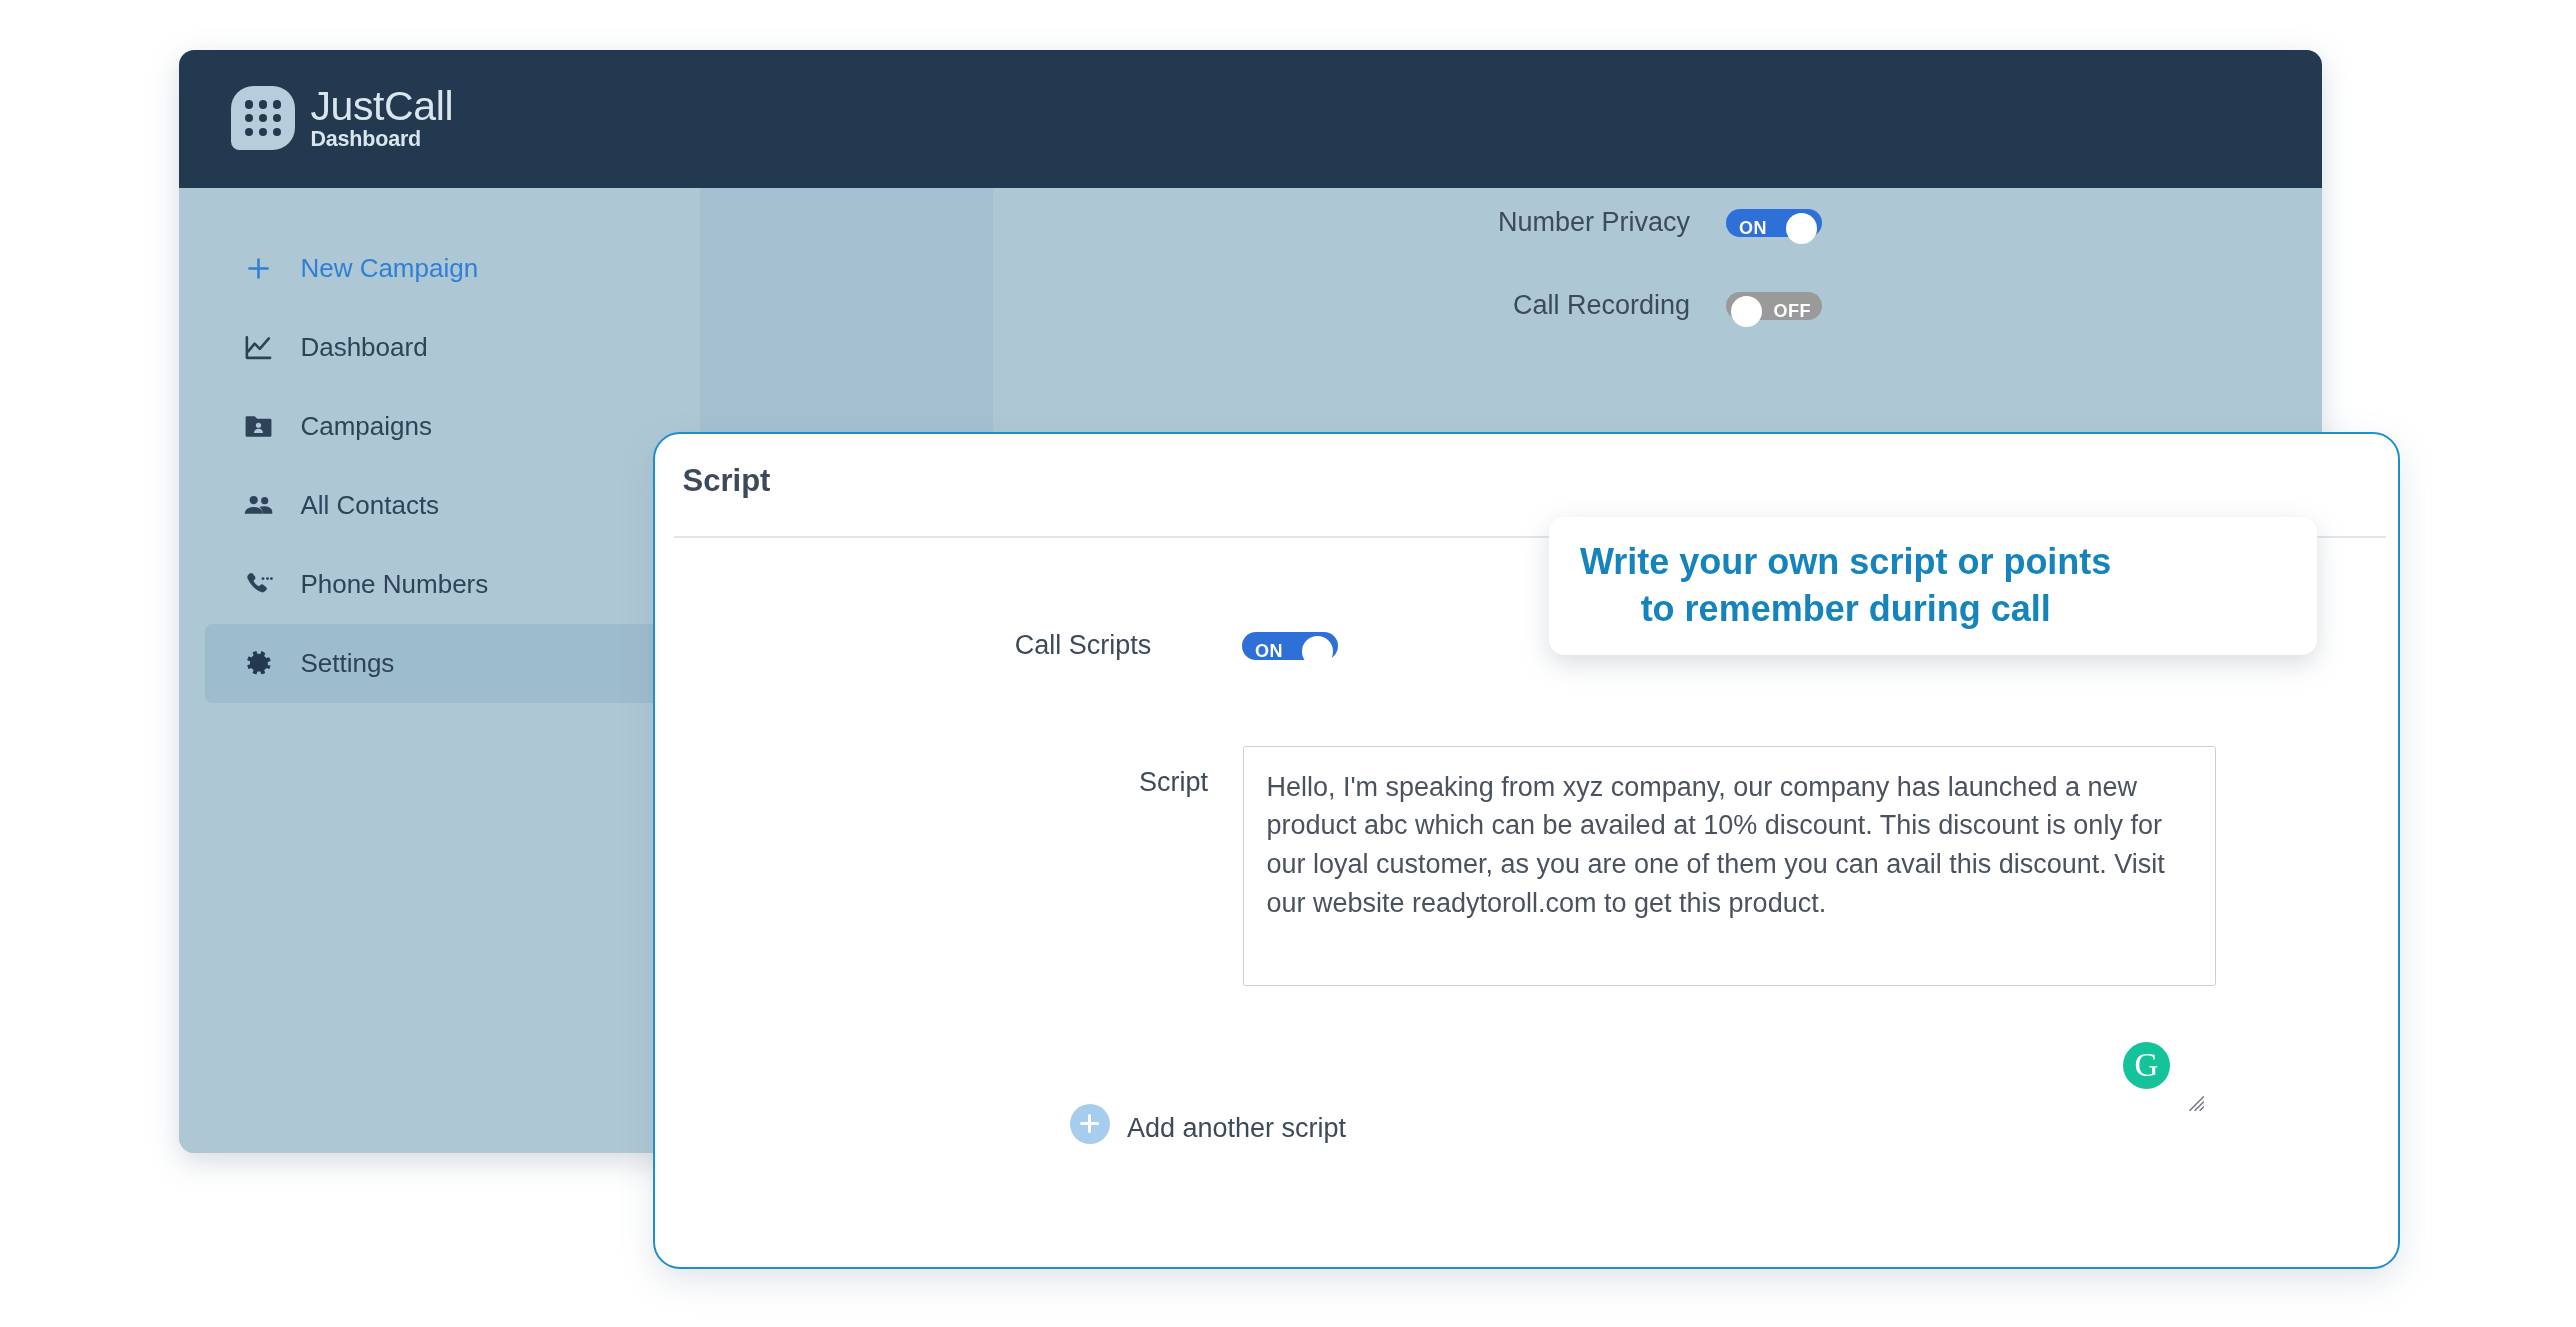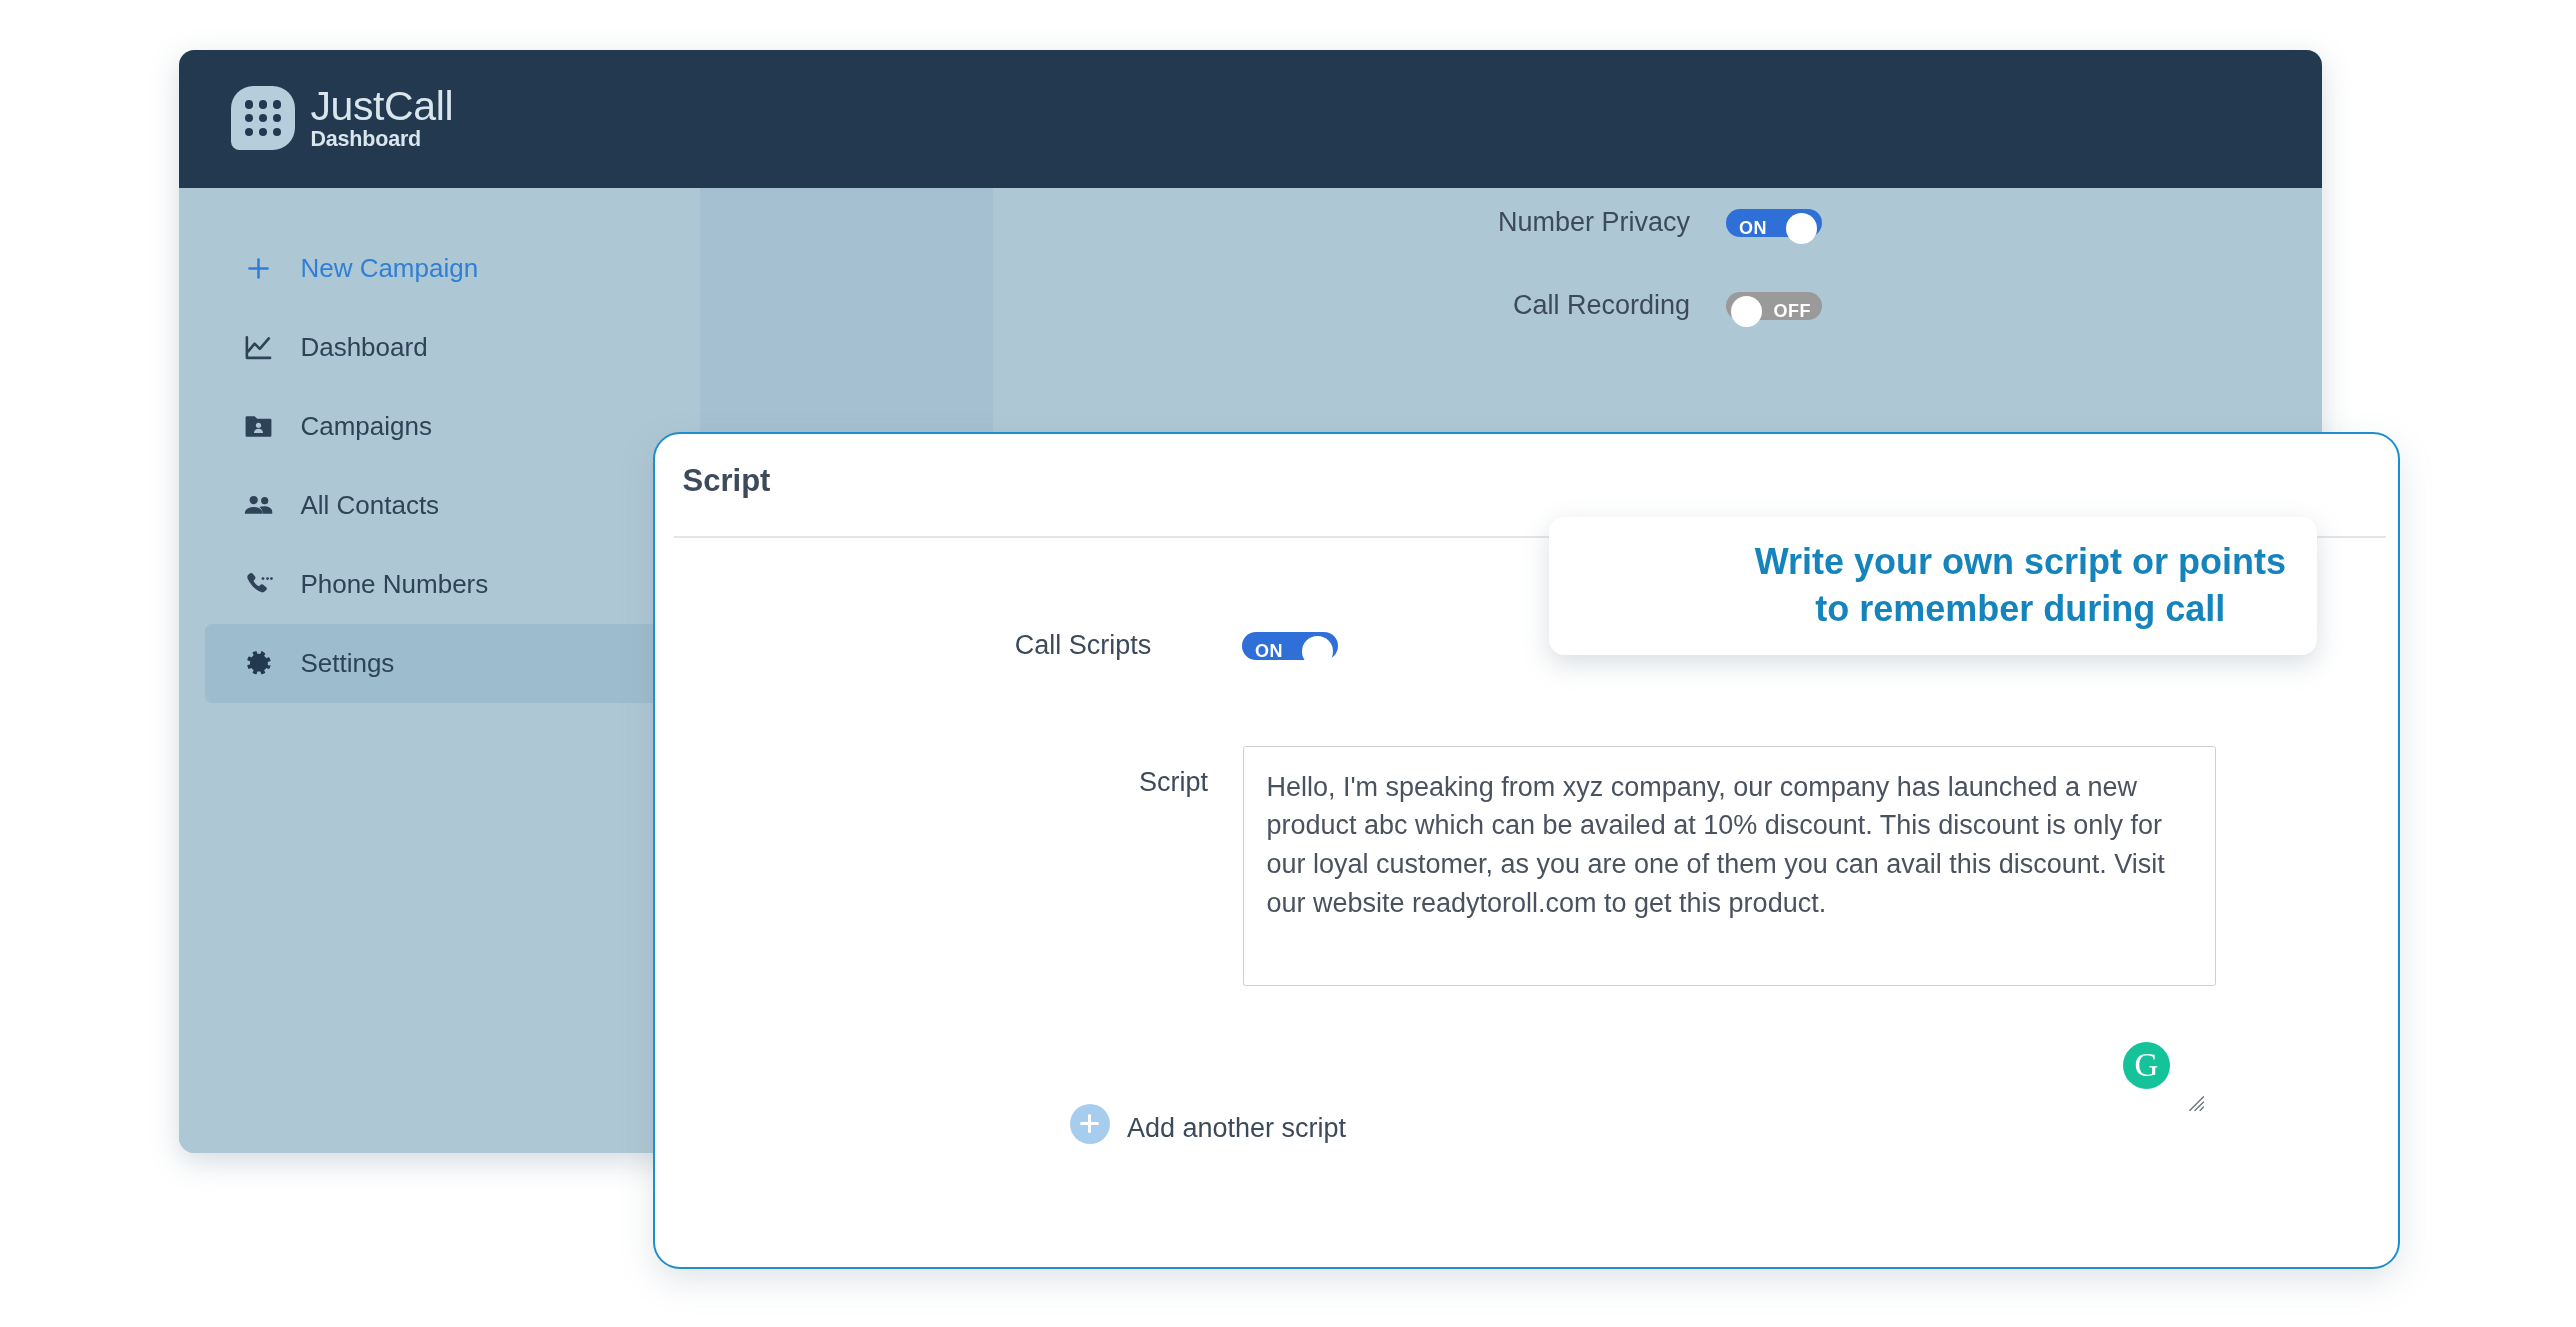--- a/index.html
+++ b/index.html
@@ -307,21 +307,21 @@
     position: absolute;
     left: 1549px;
     top: 517px;
     width: 768px;
     height: 138px;
     background: #ffffff;
     border-radius: 15.5px;
     box-shadow: 0 8.6px 26px rgba(130,145,160,0.30);
     display: flex;
     align-items: center;
-    justify-content: flex-end;
+    justify-content: flex-start;
   }
   #callout-text {
     font-size: 36px;
     font-weight: bold;
     color: #1684bc;
     text-align: center;
     line-height: 1.30;
     padding: 0 31px;
   }
   #callout-tail {

